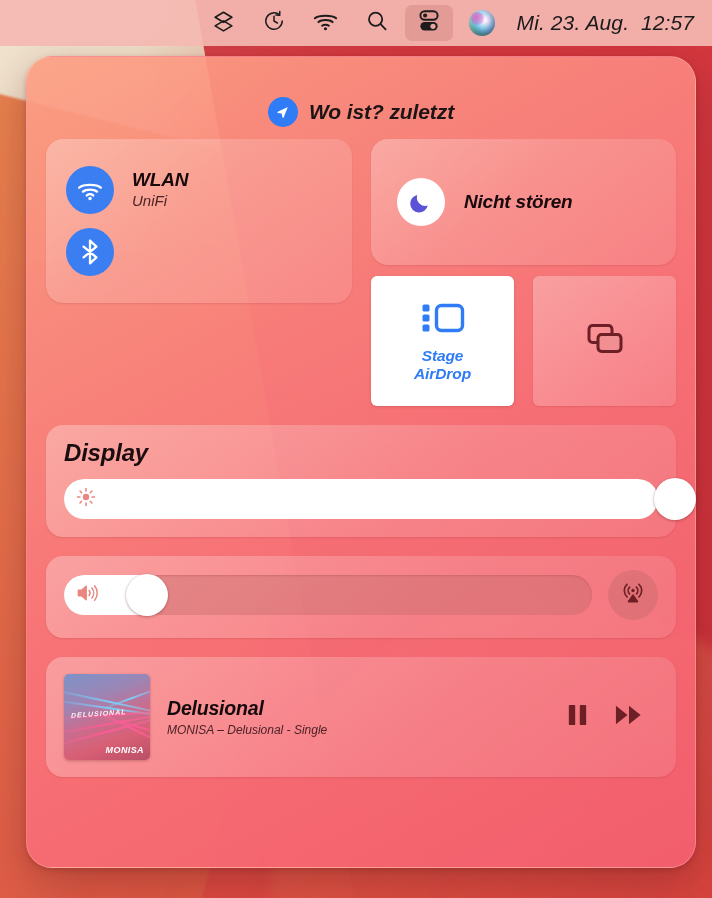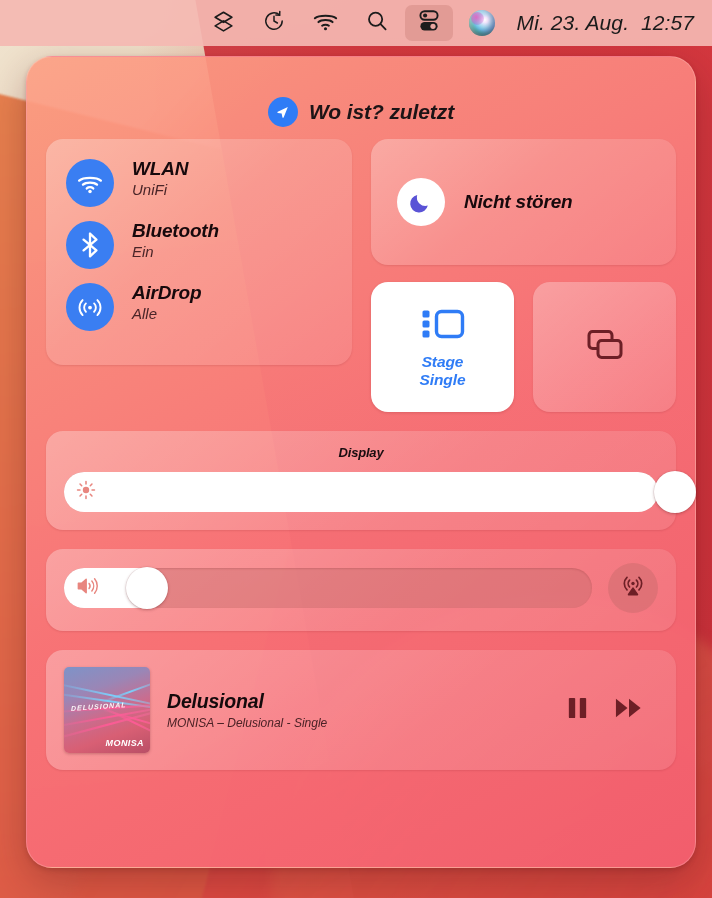--- a/index.html
+++ b/index.html
@@ -184,20 +184,21 @@
     box-shadow: 0 1px 2px rgba(120,30,35,0.14);
     box-sizing: border-box;
   }
 
   .tile-connect {
     width: 308px;
     padding: 20px 0 20px 0;
   }
   .conn-row {
     display: flex;
+    align-items: center;
     gap: 18px;
     padding: 0 20px;
     height: 62px;
   }
   .conn-icon {
     width: 48px; height: 48px;
     border-radius: 50%;
     background: #3a7ef2;
     display: flex;
     align-items: center;
@@ -214,21 +215,21 @@
   }
   .conn-sub {
     font-size: 15px;
     color: #4a2528;
     line-height: 1.2;
   }
 
   .right-col {
     display: flex;
     flex-direction: column;
-    gap: 17px;
+    gap: 11px;
     width: 305px;
   }
   .tile-dnd {
     height: 126px;
     display: flex;
     align-items: center;
     gap: 19px;
     padding-left: 26px;
     box-sizing: border-box;
   }
@@ -245,21 +246,21 @@
     font-size: 19px;
     font-weight: bold;
     color: #17090c;
     letter-spacing: -0.2px;
   }
 
   .small-row { display: flex; gap: 19px; }
   .tile-sm {
     width: 143px;
     height: 130px;
-    border-radius: 17px;
+    border-radius: 6px;
     display: flex;
     flex-direction: column;
     align-items: center;
     justify-content: center;
     gap: 7px;
     box-sizing: border-box;
   }
   .tile-sm.on {
     background: #ffffff;
     box-shadow: 0 1px 3px rgba(120,30,35,0.2);
@@ -280,26 +281,25 @@
   
   .section {
     margin: 19px 19px 0 19px;
     border-radius: 17px;
     background: linear-gradient(140deg, rgba(255,255,255,0.30) 0%, rgba(255,255,255,0.15) 60%, rgba(255,255,255,0.10) 100%);
     box-shadow: 0 1px 2px rgba(120,30,35,0.14);
     padding: 14px 18px 18px 18px;
     box-sizing: border-box;
   }
   .section-title {
-    font-size: 13px;
+    font-size: 24px;
     font-weight: bold;
     color: #1a0d10;
     letter-spacing: -0.2px;
     margin-bottom: 12px;
-    text-align: center;
   }
 
   .slider-line { display: flex; align-items: center; gap: 16px; }
   .slider {
     position: relative;
     height: 40px;
     border-radius: 20px;
     flex: 1 1 auto;
     background: rgba(196,104,104,0.40);
     box-shadow: inset 0 1px 2px rgba(110,30,35,0.18);
@@ -505,41 +505,22 @@
             <div class="conn-sub">UniFi</div>
           </div>
         </div>
 
         <div class="conn-row">
           <span class="conn-icon">
             <svg width="24" height="28" viewBox="0 0 24 28" fill="none" stroke="#ffffff" stroke-width="2.3" stroke-linejoin="round" stroke-linecap="round">
               <path d="M12 2.6 L12 25.4 L18.4 19.4 L5.6 8.6 M5.6 19.4 L18.4 8.6 L12 2.6"></path>
             </svg>
           </span>
-          <div class="conn-text">
-            <div class="conn-title">Bluetooth</div>
-            <div class="conn-sub">Ein</div>
-          </div>
-        </div>
-
-        <div class="conn-row">
-          <span class="conn-icon">
-            <svg width="28" height="28" viewBox="0 0 28 28" fill="none" stroke="#ffffff" stroke-width="1.9" stroke-linecap="round">
-              <circle cx="14" cy="14.6" r="1.9" fill="#ffffff" stroke="none"></circle>
-              <path d="M9.9 18.8 A 5.9 5.9 0 0 1 9.9 10.4"></path>
-              <path d="M18.1 10.4 A 5.9 5.9 0 0 1 18.1 18.8"></path>
-              <path d="M6.6 22.1 A 10.6 10.6 0 0 1 6.6 7.1"></path>
-              <path d="M21.4 7.1 A 10.6 10.6 0 0 1 21.4 22.1"></path>
-            </svg>
-          </span>
-          <div class="conn-text">
-            <div class="conn-title">AirDrop</div>
-            <div class="conn-sub">Alle</div>
-          </div>
-        </div>
+        </div>
+
       </div>
 
       <div class="right-col">
 
         <div class="tile tile-dnd">
           <span class="dnd-icon">
             <svg width="26" height="26" viewBox="0 0 26 26">
               <path d="M19.8 16.6 A 8.6 8.6 0 0 1 9.2 6.0 A 8.9 8.9 0 1 0 19.8 16.6 Z" fill="#5a53d6"></path>
             </svg>
           </span>
@@ -552,21 +533,21 @@
             <span>
               <svg width="46" height="36" viewBox="0 0 46 36" fill="none">
                 <rect x="2.5" y="4.5" width="7" height="7" rx="1.6" fill="#2f7cf6"></rect>
                 <rect x="2.5" y="14.5" width="7" height="7" rx="1.6" fill="#2f7cf6"></rect>
                 <rect x="2.5" y="24.5" width="7" height="7" rx="1.6" fill="#2f7cf6"></rect>
                 <rect x="16.5" y="5.5" width="26" height="25" rx="5" stroke="#2f7cf6" stroke-width="3.4"></rect>
               </svg>
             </span>
             <div class="tile-sm-label">
               <span>Stage</span><br>
-              <span>Single</span>
+              <span>AirDrop</span>
             </div>
           </div>
 
           <div class="tile-sm off">
             <span>
               <svg width="44" height="38" viewBox="0 0 44 38" fill="none">
                 <rect x="6" y="5.6" width="23" height="17" rx="3.6" stroke="#6d1f26" stroke-width="3"></rect>
                 <rect x="15" y="14.4" width="23" height="17" rx="3.6" stroke="#6d1f26" stroke-width="3" fill="#f18f93"></rect>
               </svg>
             </span>

